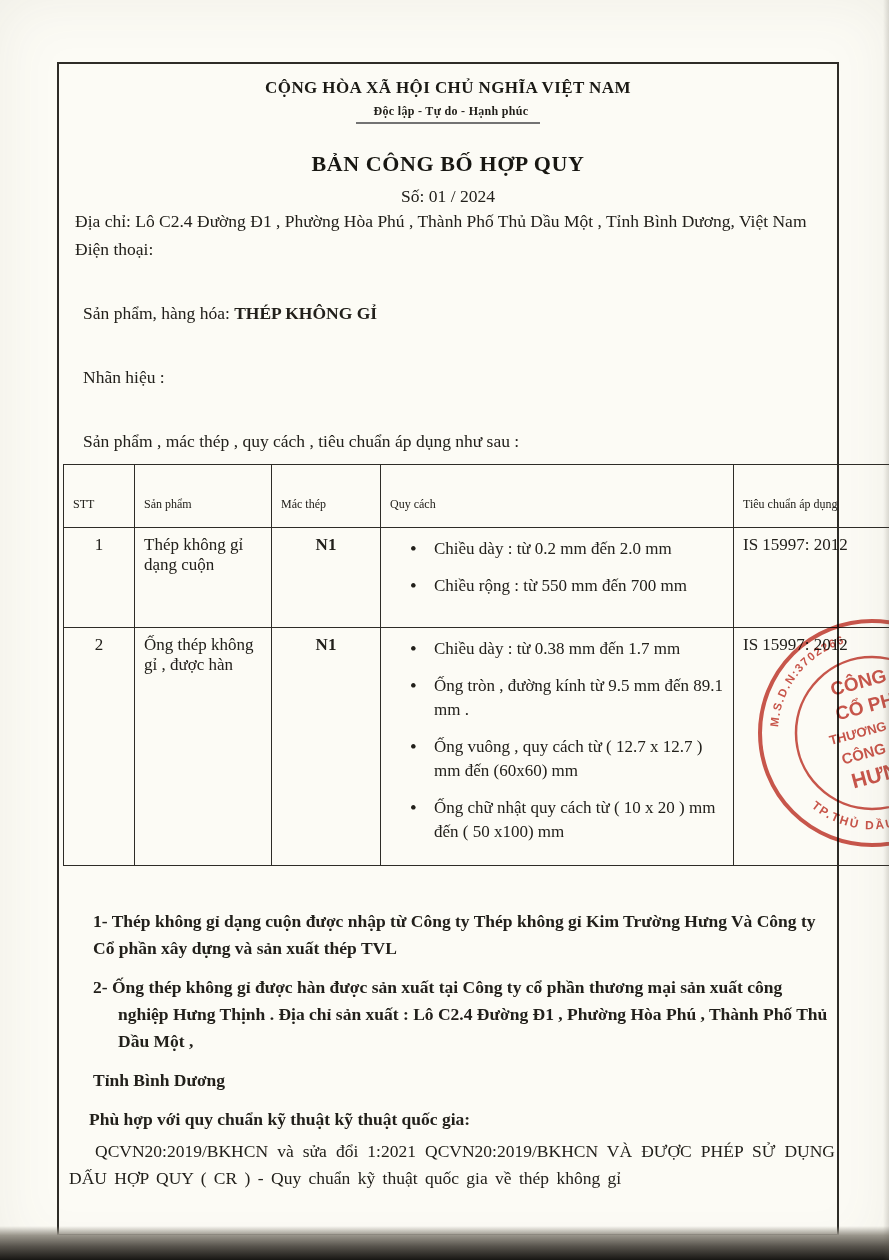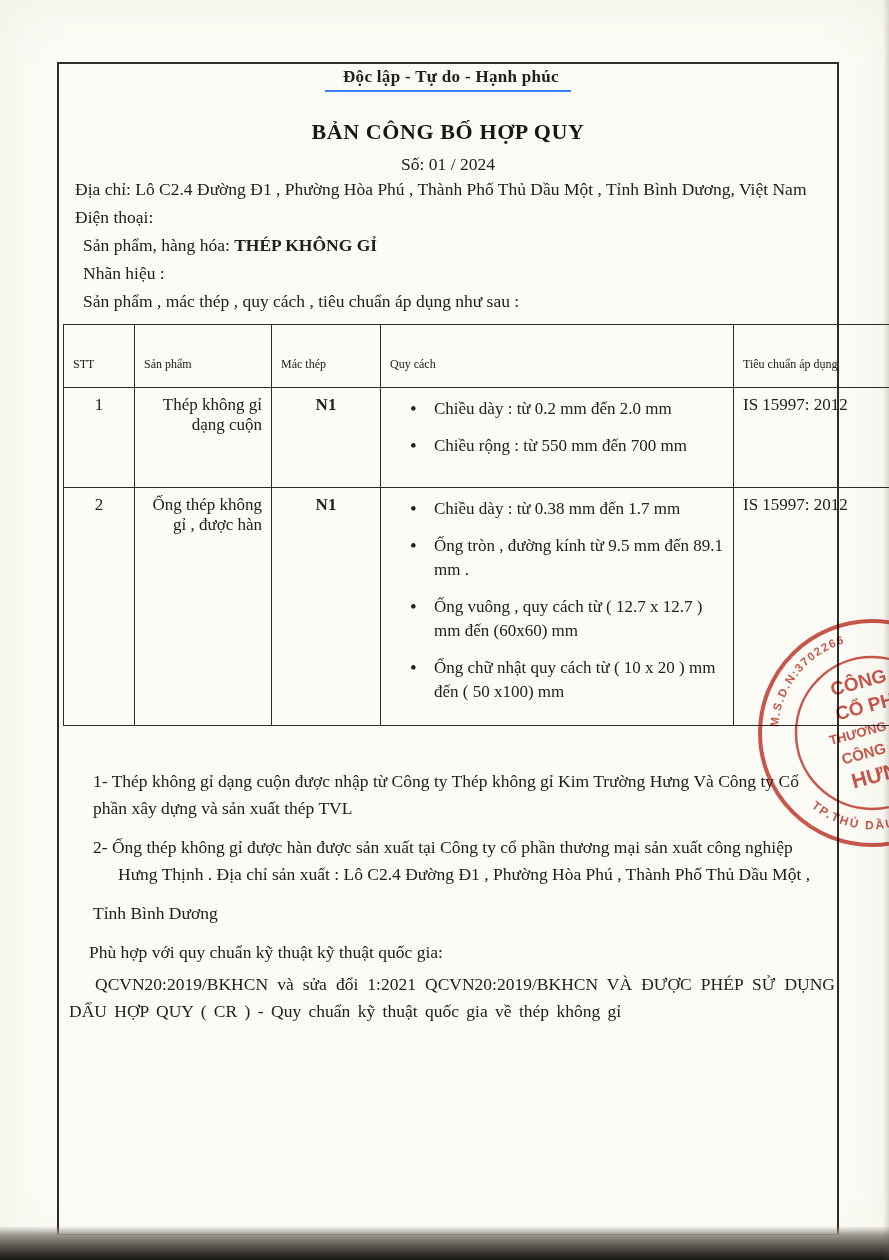--- a/index.html
+++ b/index.html
@@ -19,71 +19,71 @@
     background:transparent;
     z-index:1;
   }
   .center{text-align:center;}
   .national-title{
     padding-top:14px;
     font-weight:bold;font-size:17px;letter-spacing:0.4px;color:#1b1a15;
   }
   .motto-wrap{text-align:center;margin-top:3px;}
   .motto{
-    display:inline-block;font-weight:bold;font-size:17px;
+    display:inline-block;font-weight:bold;font-size:12px;
     padding:0 12px 3px 18px;
-    border-bottom:2px solid #3b82f6;
+    border-bottom:2px solid #737373;
     letter-spacing:0.3px;
   }
   .doc-title{
     margin-top:27px;font-weight:bold;font-size:22px;letter-spacing:0.6px;color:#181712;font-family:Liberation Serif, serif;
   }
   .doc-number{margin-top:9px;font-size:17.5px;}
   .para{
     margin:0 20px 0 16px;font-size:17.5px;line-height:28px;
   }
   .para.first{margin-top:8px;}
-  .para.indented{margin-left:24px;}
+  .para.indented{margin-left:24px;margin-top:36px;}
   .bold{font-weight:bold;}
   table.spec{
     border-collapse:collapse;
     margin:9px 0 0 4px;
     width:775px;
     table-layout:fixed;
     font-size:17px;
   }
   table.spec th,table.spec td{
     border:1.7px solid #2e2c27;
     vertical-align:top;
     padding:7px 9px;
     overflow:hidden;
   }
   table.spec th{font-weight:normal;font-size:12px;text-align:left;vertical-align:middle;height:38px;padding-top:20px;padding-bottom:4px;}
   .col-0{width:52px;text-align:center;}
-  .col-1{width:118px;text-align:right;}
+  .col-1{width:118px;}
   .col-2{width:90px;font-weight:bold;}
   .col-3{width:334px;}
   .col-4{width:181px;}
   td.cell-stt{text-align:center;}
   td.cell-mac{text-align:center;}
   tr.row-1{height:100px;}
   tr.row-2{height:238px;}
   .bullet-item{
     position:relative;
     padding-left:44px;
     margin:2px 0 13px 0;
     line-height:24px;
   }
   .bullet-item::before{
     content:"•";
     position:absolute;left:20px;top:0;
     font-size:19px;
   }
   .notes{margin-top:42px;font-size:17.5px;line-height:27px;}
-  .note-p{margin:12px 2px 5px 34px;}
+  .note-p{margin:12px 2px 5px 34px;font-weight:bold;}
   .note-hang{padding-left:25px;text-indent:-25px;}
   .note-final{
     margin:2px 2px 0 10px;
     text-align:justify;
     text-indent:26px;
     word-spacing:3px;
   }
   .stamp{
     position:absolute;left:722px;top:583px;width:300px;height:300px;
     z-index:3;
@@ -100,20 +100,21 @@
     position:absolute;top:0;right:0;width:6px;height:1260px;
     background:linear-gradient(90deg, rgba(0,0,0,0) 0%, rgba(90,85,75,0.18) 100%);
     z-index:6;
   }
 </style>
 </head>
 <body>
 
 <div class="frame">
 
+  <div class="national-title center">CỘNG HÒA XÃ HỘI CHỦ NGHĨA VIỆT NAM</div>
 
   <div class="motto-wrap">
     <span class="motto">Độc lập - Tự do - Hạnh phúc</span>
   </div>
 
   <div class="doc-title center">BẢN CÔNG BỐ HỢP QUY</div>
   <div class="doc-number center">Số: 01 / 2024</div>
 
   <div class="para">Địa chỉ: Lô C2.4 Đường Đ1 , Phường Hòa Phú , Thành Phố Thủ Dầu Một , Tỉnh Bình Dương, Việt Nam</div>
   <div class="para">Điện thoại:</div>

